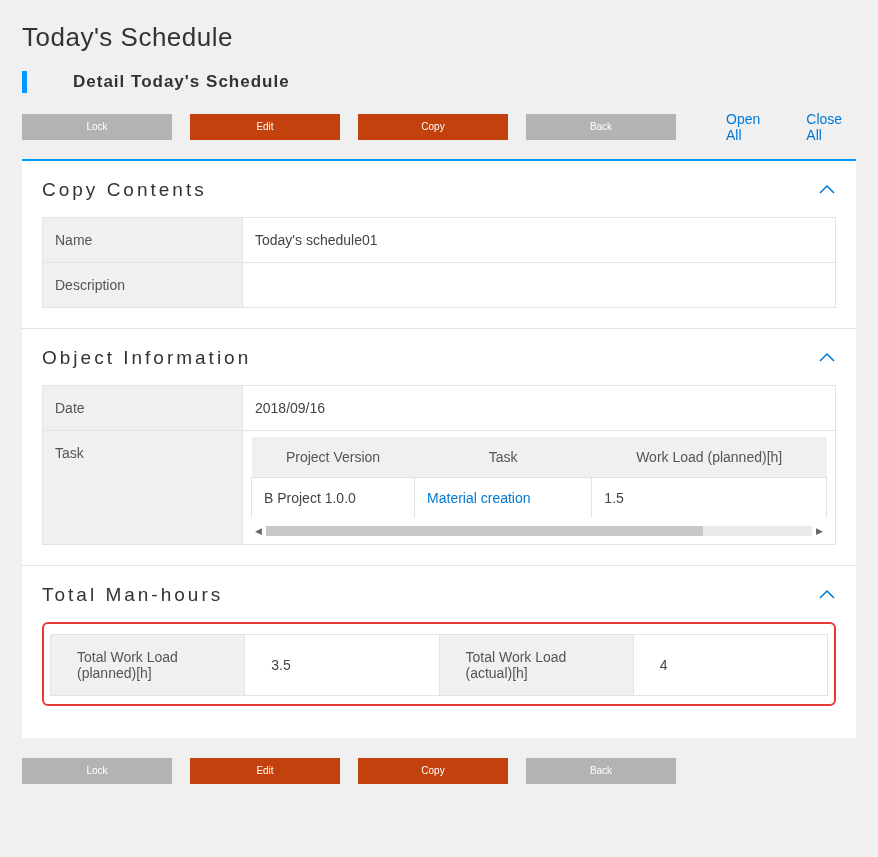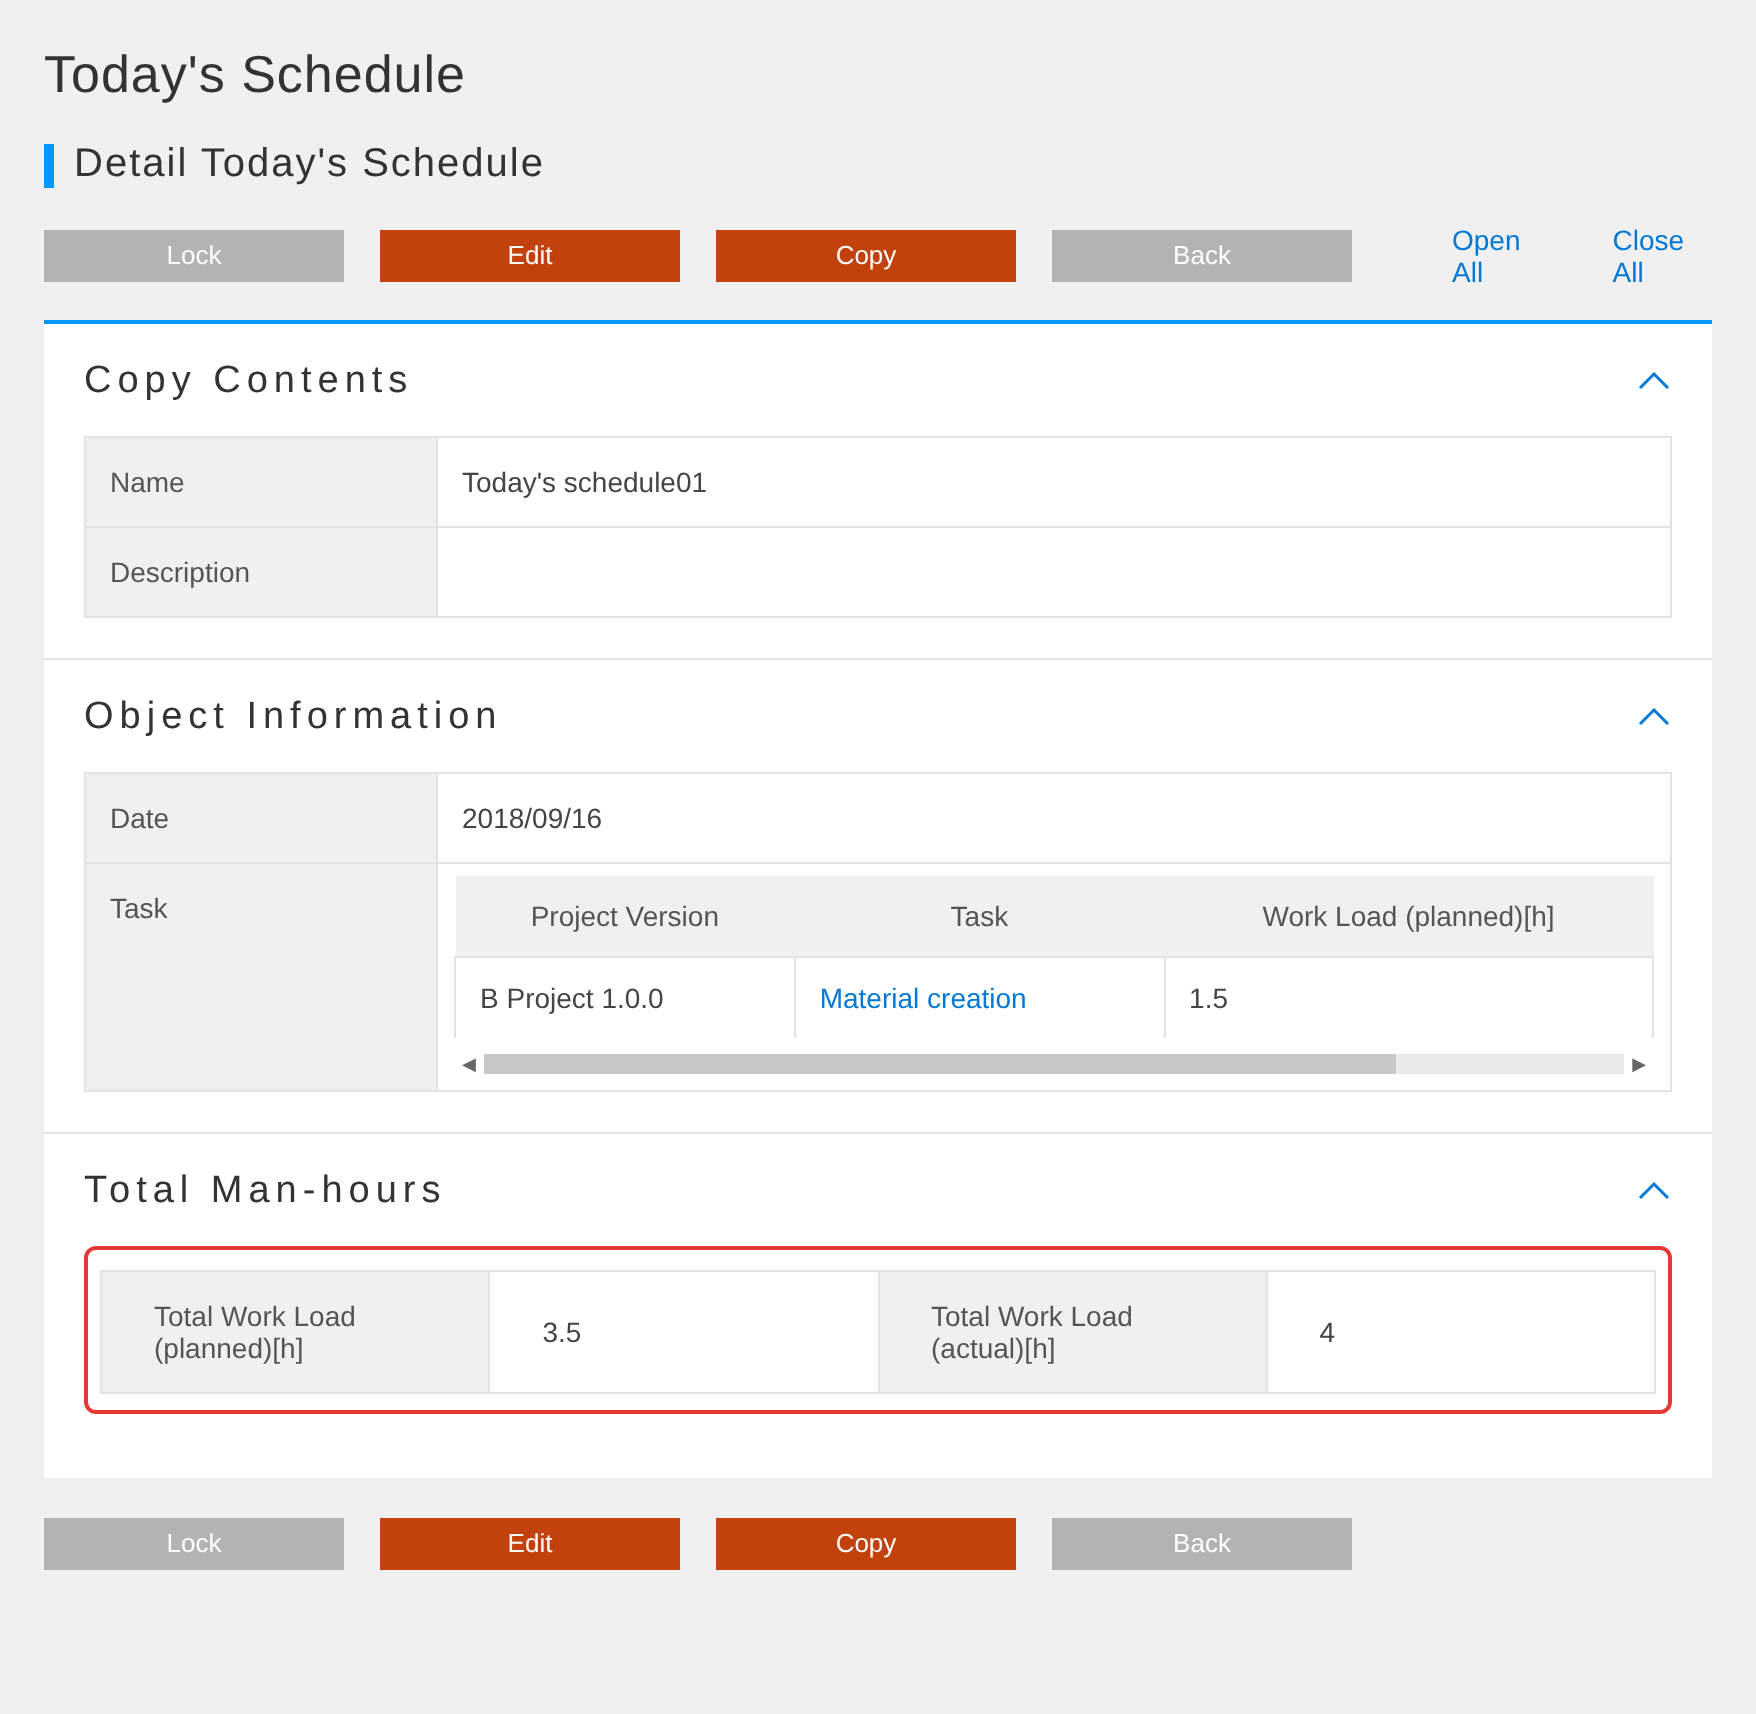--- a/index.html
+++ b/index.html
@@ -25,37 +25,38 @@
   align-items: center;
   margin-bottom: 18px;
 }
 .subtitle-bar {
   width: 5px;
   height: 22px;
   background: #0099ff;
   margin-right: 10px;
 }
 .subtitle {
-  font-size: 20px;
-  font-weight: 400;
+  font-size: 17px;
+  font-weight: 700;
   letter-spacing: 1px;
   color: #333;
+  margin-left: 36px;
 }
 .toolbar {
   display: flex;
   align-items: center;
   gap: 18px;
   margin-bottom: 16px;
 }
 .btn {
   flex: 0 0 150px;
   height: 26px;
   line-height: 26px;
   text-align: center;
-  font-size: 13px;
+  font-size: 10px;
   color: #fff;
   cursor: pointer;
   border: none;
 }
 .btn-gray { background: #b3b3b3; }
 .btn-blue { background: #c2410c; }
 .spacer { flex: 1; }
 .link {
   color: #0078d4;
   font-size: 14px;
@@ -95,21 +96,21 @@
   border: 1px solid #e3e3e3;
   border-collapse: collapse;
   margin-bottom: 14px;
 }
 .kv-table td {
   border: 1px solid #e3e3e3;
   padding: 14px 12px;
   vertical-align: top;
 }
 .kv-table td.key {
-  width: 176px;
+  width: 200px;
   background: #f0f0f0;
   color: #555;
 }
 .kv-table td.val { background: #fff; color: #444; }
 
 .inner-table-wrap {
   padding: 6px 8px;
 }
 .inner-table {
   width: 100%;

